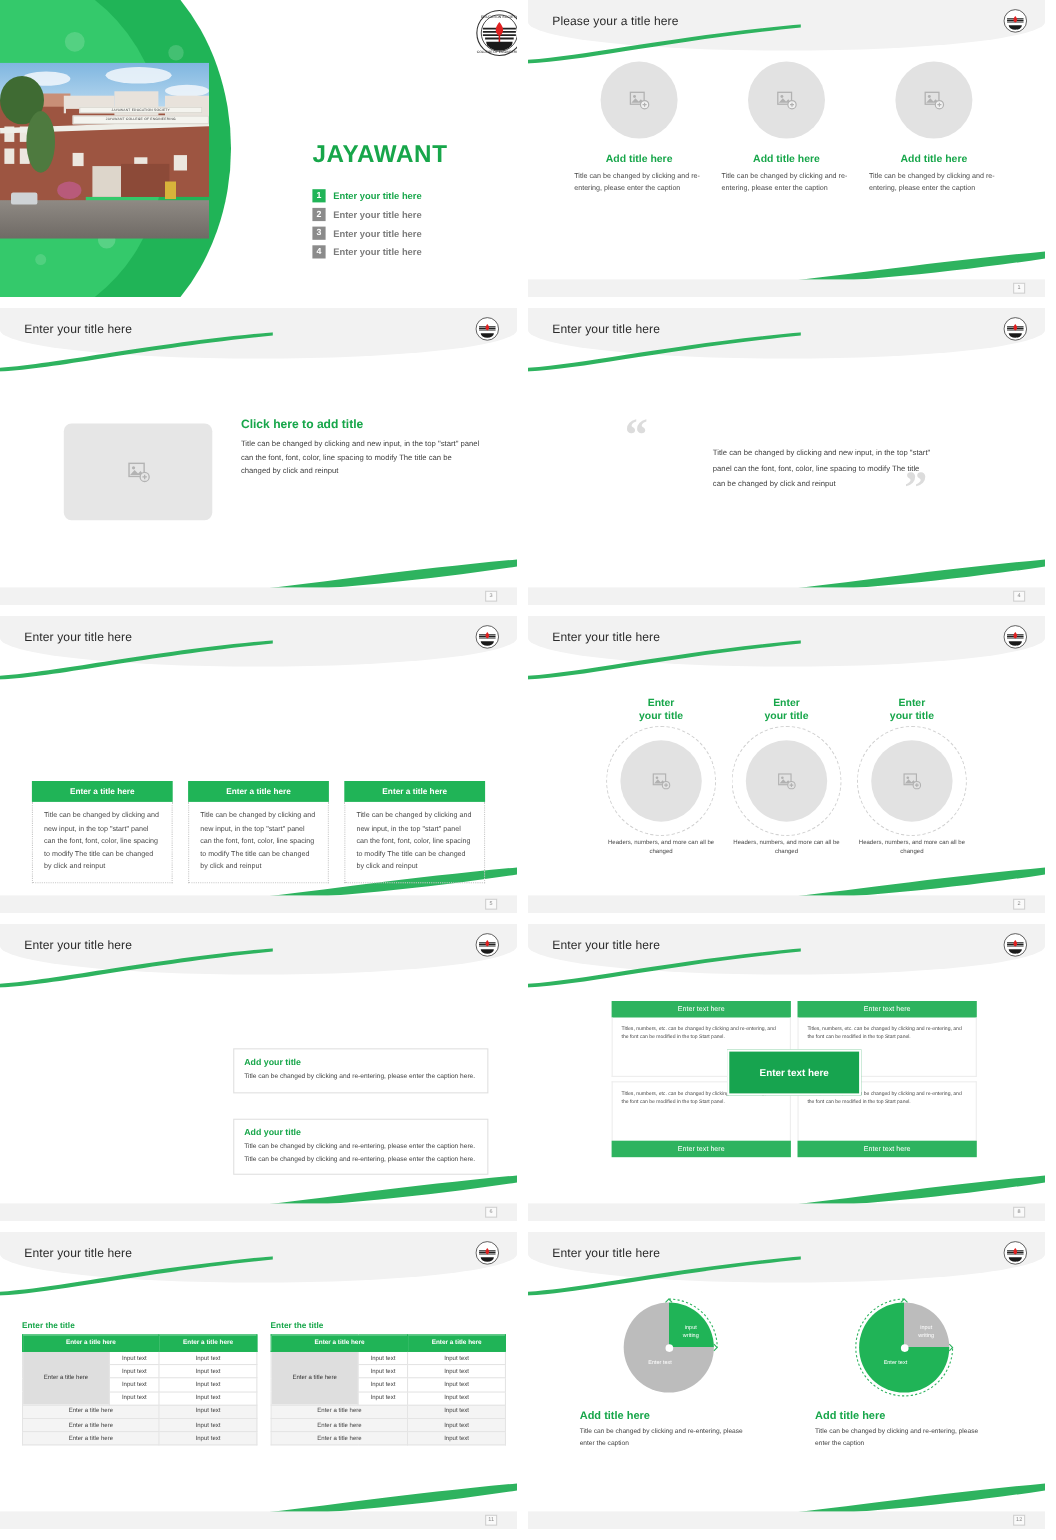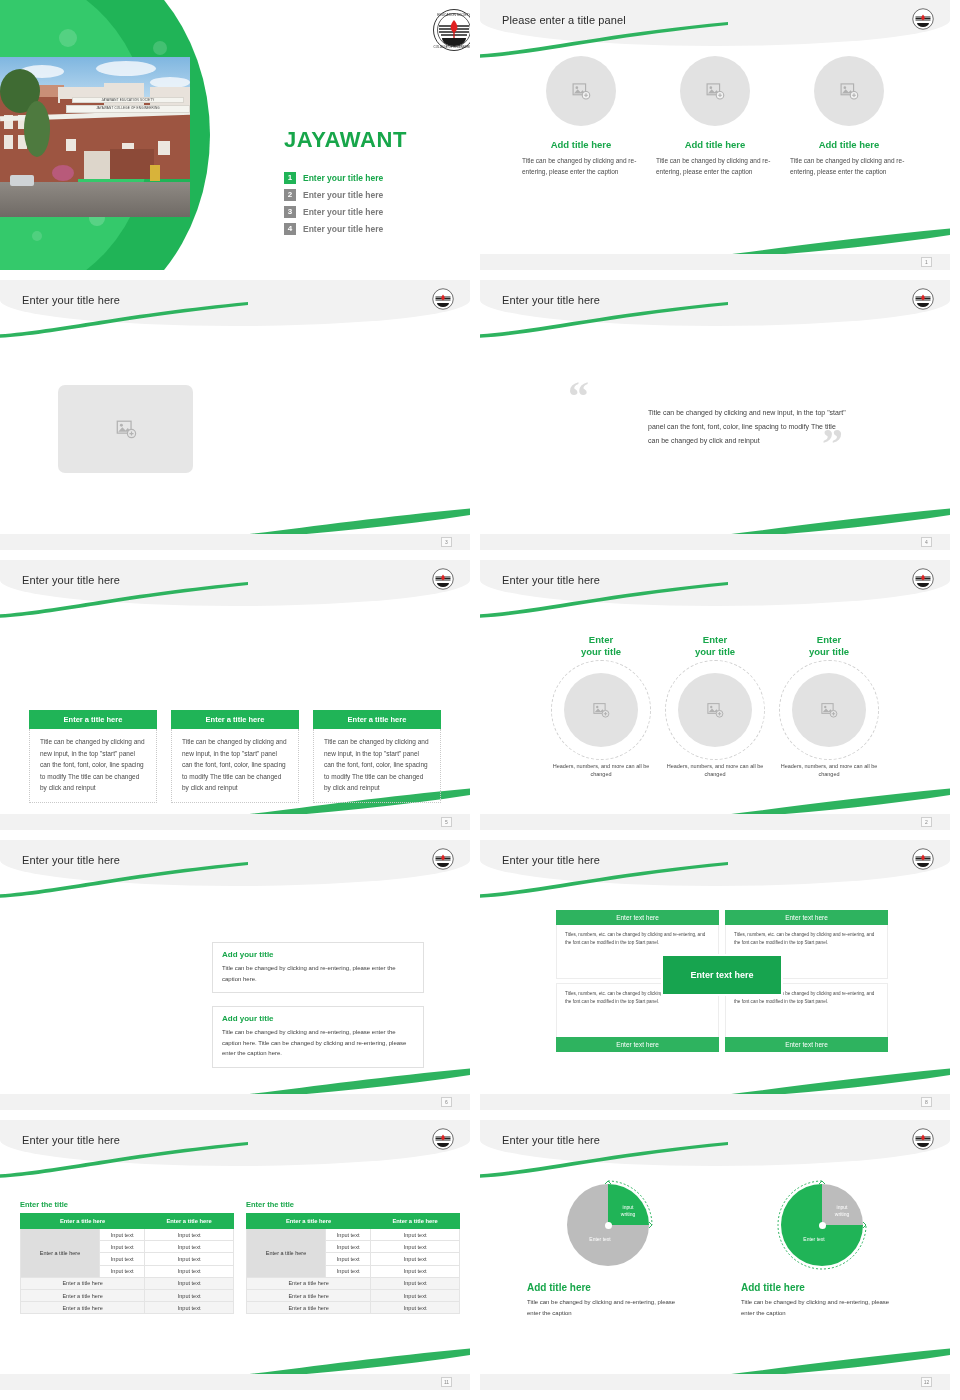--- a/index.html
+++ b/index.html
@@ -161,22 +161,22 @@
   .ring-outer { position:relative; width:100px; height:100px; border-radius:50%;
                 border:1px dashed #d2d2d2; display:flex; align-items:center; justify-content:center;
                 margin-top:2px;}
   .ring-inner { width:74px; height:74px; }
   .ring-cap { font-size:5.5px; color:#4a4a4a; text-align:center; line-height:8px; margin-top:2px; }
 
   
   .s7-left { position:absolute; left:66px; top:120px; width:130px; z-index:3; }
   .s7-bigtitle { font-size:16px; font-weight:bold; color:#17a64a; }
   .s7-body { font-size:7px; color:#3f3f3f; line-height:13.5px; margin-top:6px; }
-  .s7-box { position:absolute; left:212px; width:212px; border:1px solid #e0e0e0; z-index:3;
-            padding:7px 9px 8px; }
+  .s7-box { position:absolute; left:212px; width:232px; border:1px solid #e0e0e0; z-index:3;
+            padding:7px 9px 8px;margin-top:11px; }
   .s7-box-title { font-size:8px; font-weight:bold; color:#17a64a; margin-bottom:4px; }
   .s7-box-body { font-size:6px; color:#3f3f3f; line-height:10.5px; }
 
   
   .mx { position:absolute; left:76px; top:70px; width:332px; z-index:3; }
   .mx-row { display:flex; gap:6px; }
   .mx-col { width:163px; }
   .mx-head { background:#2eb35f; color:#fff; font-size:6.5px; text-align:center; padding:4px 0; }
   .mx-text { border:1px solid #ededed; border-top:none; font-size:4.6px; color:#4a4a4a;
              line-height:7.6px; padding:6px 8px; min-height:54px; }
@@ -292,21 +292,21 @@
       </div>
       <div class="toc-row">
         <div class="toc-num">4</div>
         <div class="toc-label">Enter your title here</div>
       </div>
     </div>
   </div>
 
   <div class="slide">
     <div class="header"></div>
-    <div class="header-title">Please enter a title panel</div>
+    <div class="header-title">Please your a title here</div>
     <svg class="swoosh-top" viewBox="0 0 260 36">
       <path d="M0 33 C60 30 130 12 258 0 L258 3 C130 16 60 34 4 36 Z" fill="#2eb35f"></path>
     </svg>
     <svg class="swoosh-bottom" viewBox="0 0 270 34">
       <path d="M270 2 C160 12 70 26 0 33 L0 34 C80 31 180 22 270 8 Z" fill="#2eb35f"></path>
     </svg>
     <div class="logo">
       <svg viewBox="0 0 44 44" width="22" height="22">
         <circle cx="22" cy="22" r="20.5" fill="#fff" stroke="#333" stroke-width="1.4"></circle>
         <path d="M7 18 h30 M7 21 h30 M7 24 h30" stroke="#222" stroke-width="2"></path>
@@ -379,20 +379,24 @@
     </div>
     <div class="s3-wrap">
       <div class="ph-rect s3-img">
         <svg class="img-icon" width="22" height="22" viewBox="0 0 24 24">
           <rect x="2.5" y="3.5" width="15" height="13" fill="none" stroke="#8a8a8a" stroke-width="1.4"></rect>
           <circle cx="7" cy="8" r="1.6" fill="#8a8a8a"></circle>
           <path d="M3.5 15 l4.5-5 3.5 3.5 2.5-2.5 3 4z" fill="#8a8a8a"></path>
           <circle cx="18" cy="17" r="4.5" fill="#e6e6e6" stroke="#8a8a8a" stroke-width="1.3"></circle>
           <path d="M18 14.8v4.4M15.8 17h4.4" stroke="#8a8a8a" stroke-width="1.3"></path>
         </svg>
+      </div>
+      <div class="s3-txt">
+        <div class="s3-title">Click here to add title</div>
+        <div class="s3-body">Title can be changed by clicking and new input, in the top "start" panel can the font, font, color, line spacing to modify The title can be changed by click and reinput</div>
       </div>
     </div>
     <div class="footer-bar"></div>
     <div class="pagenum">3</div>
   </div>
 
   <div class="slide">
     <div class="header"></div>
     <div class="header-title">Enter your title here</div>
     <svg class="swoosh-top" viewBox="0 0 260 36">

